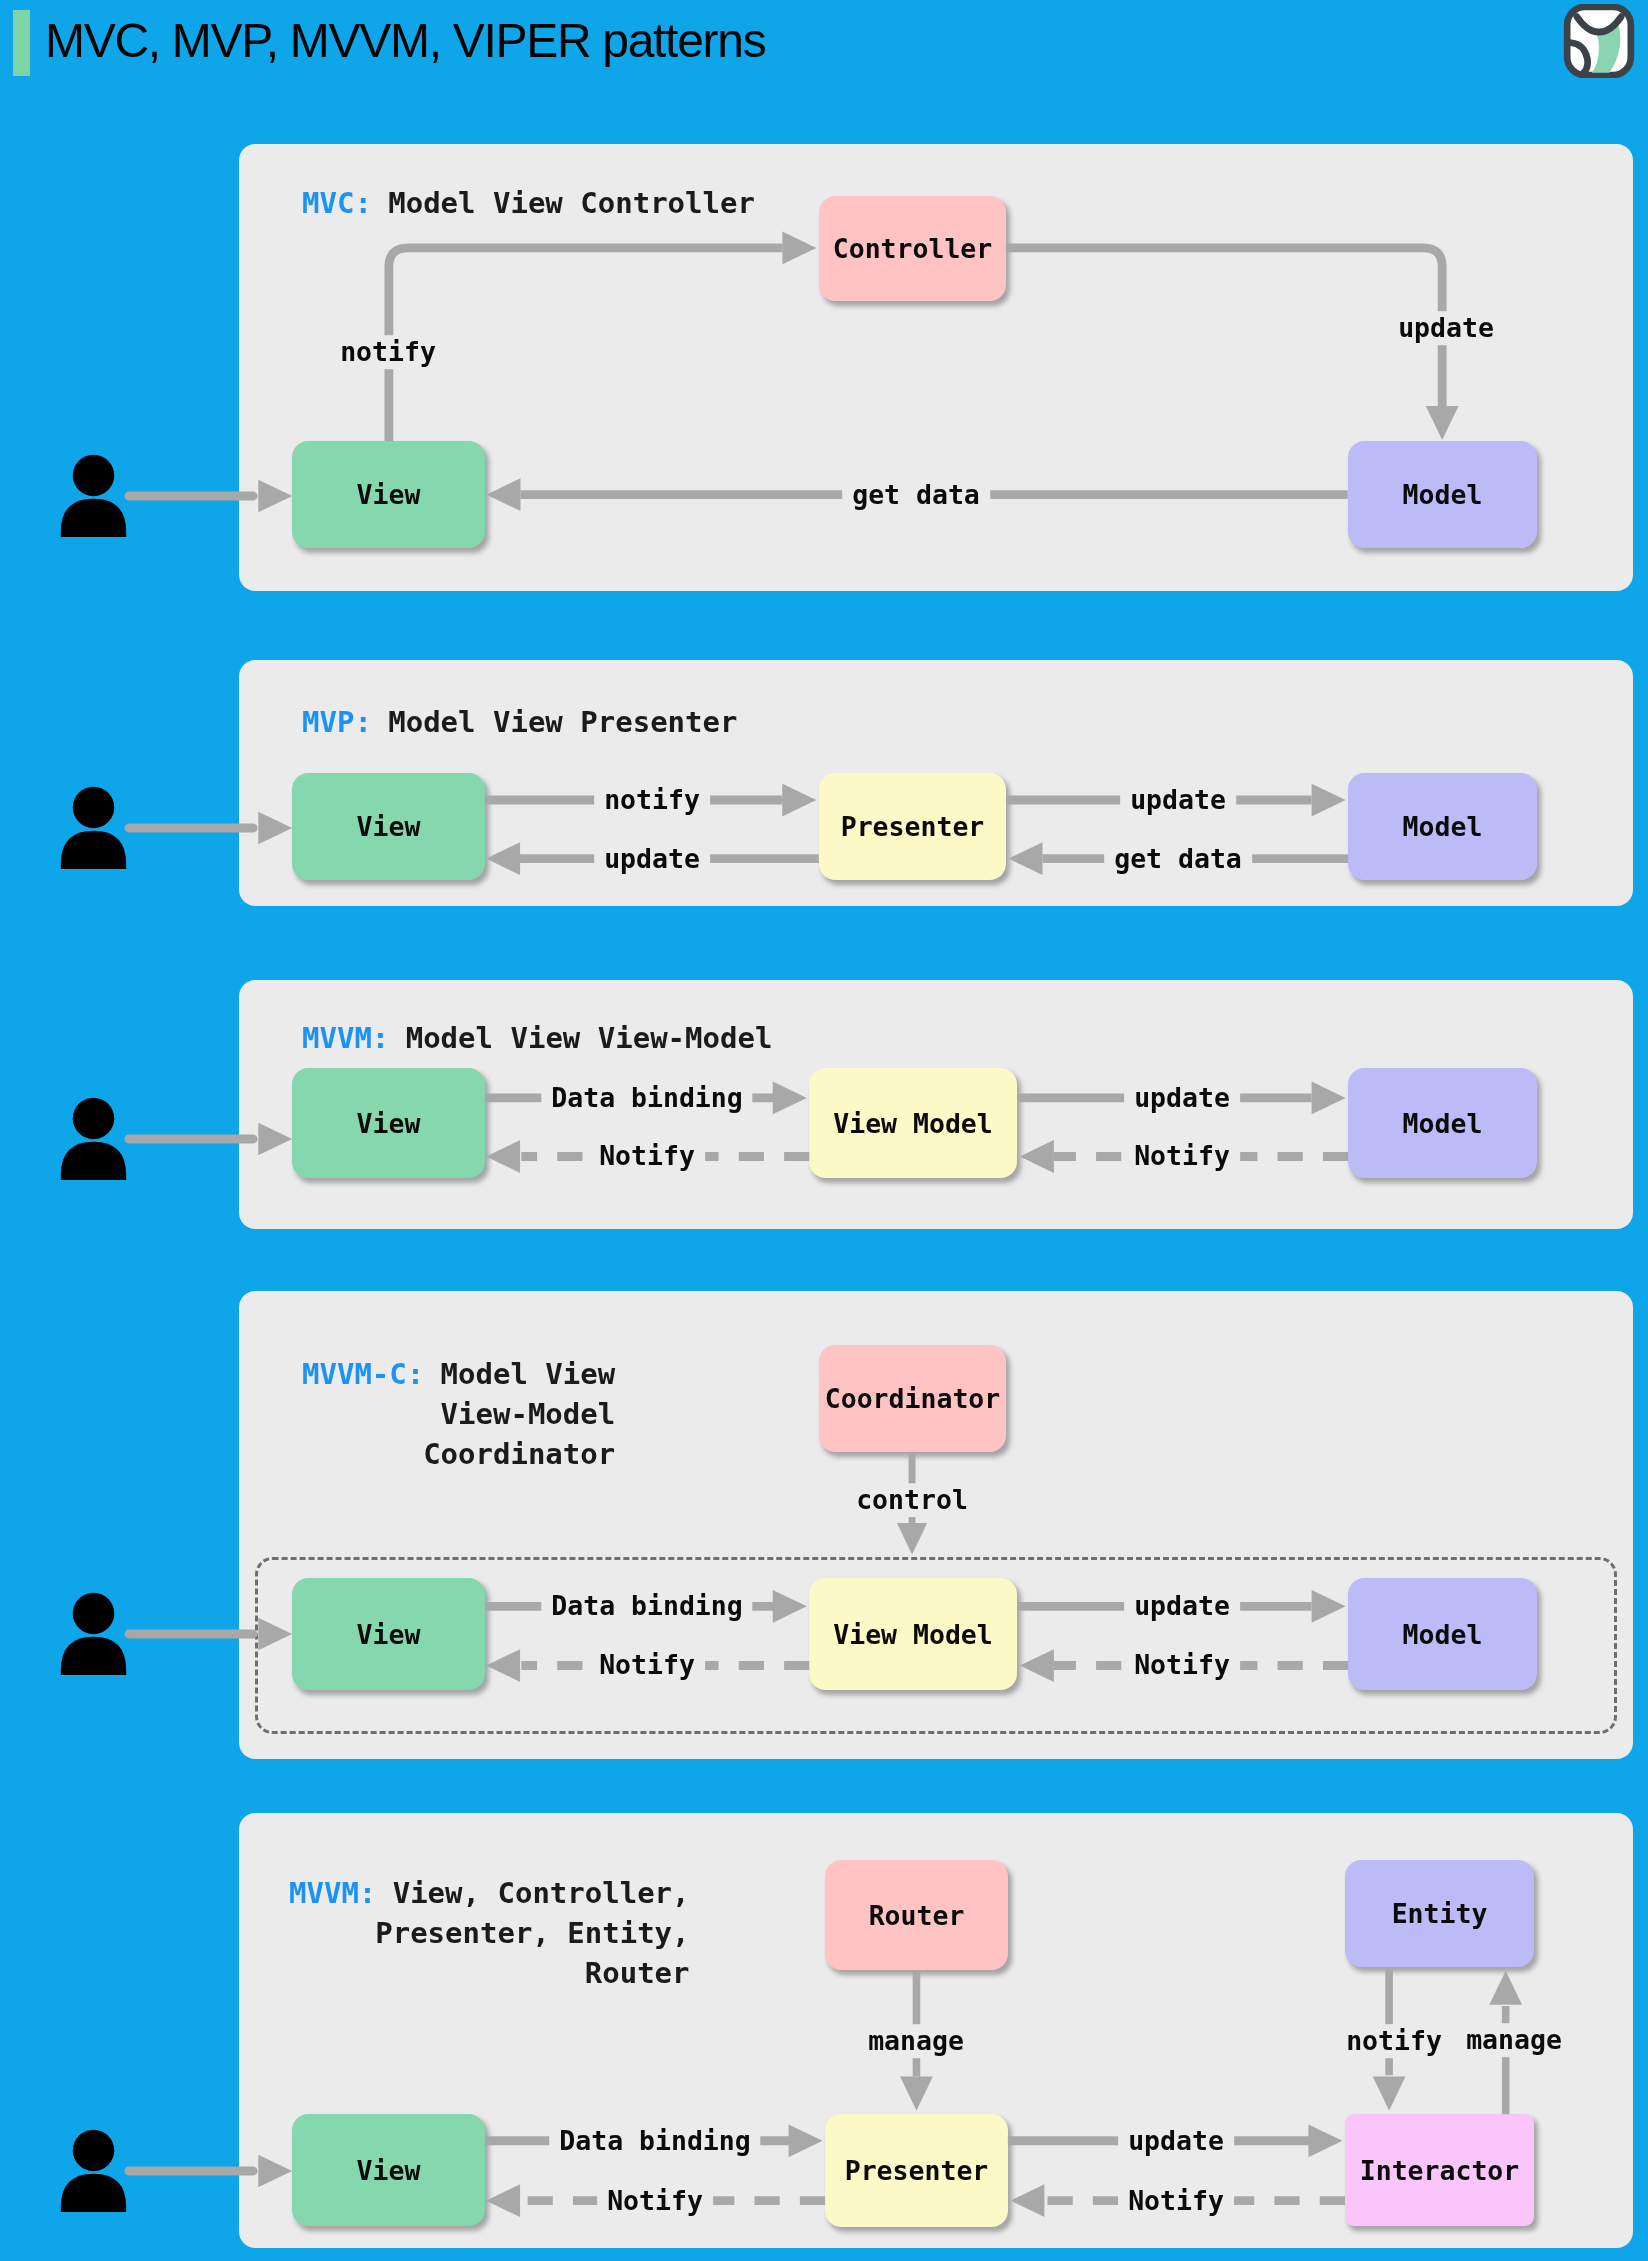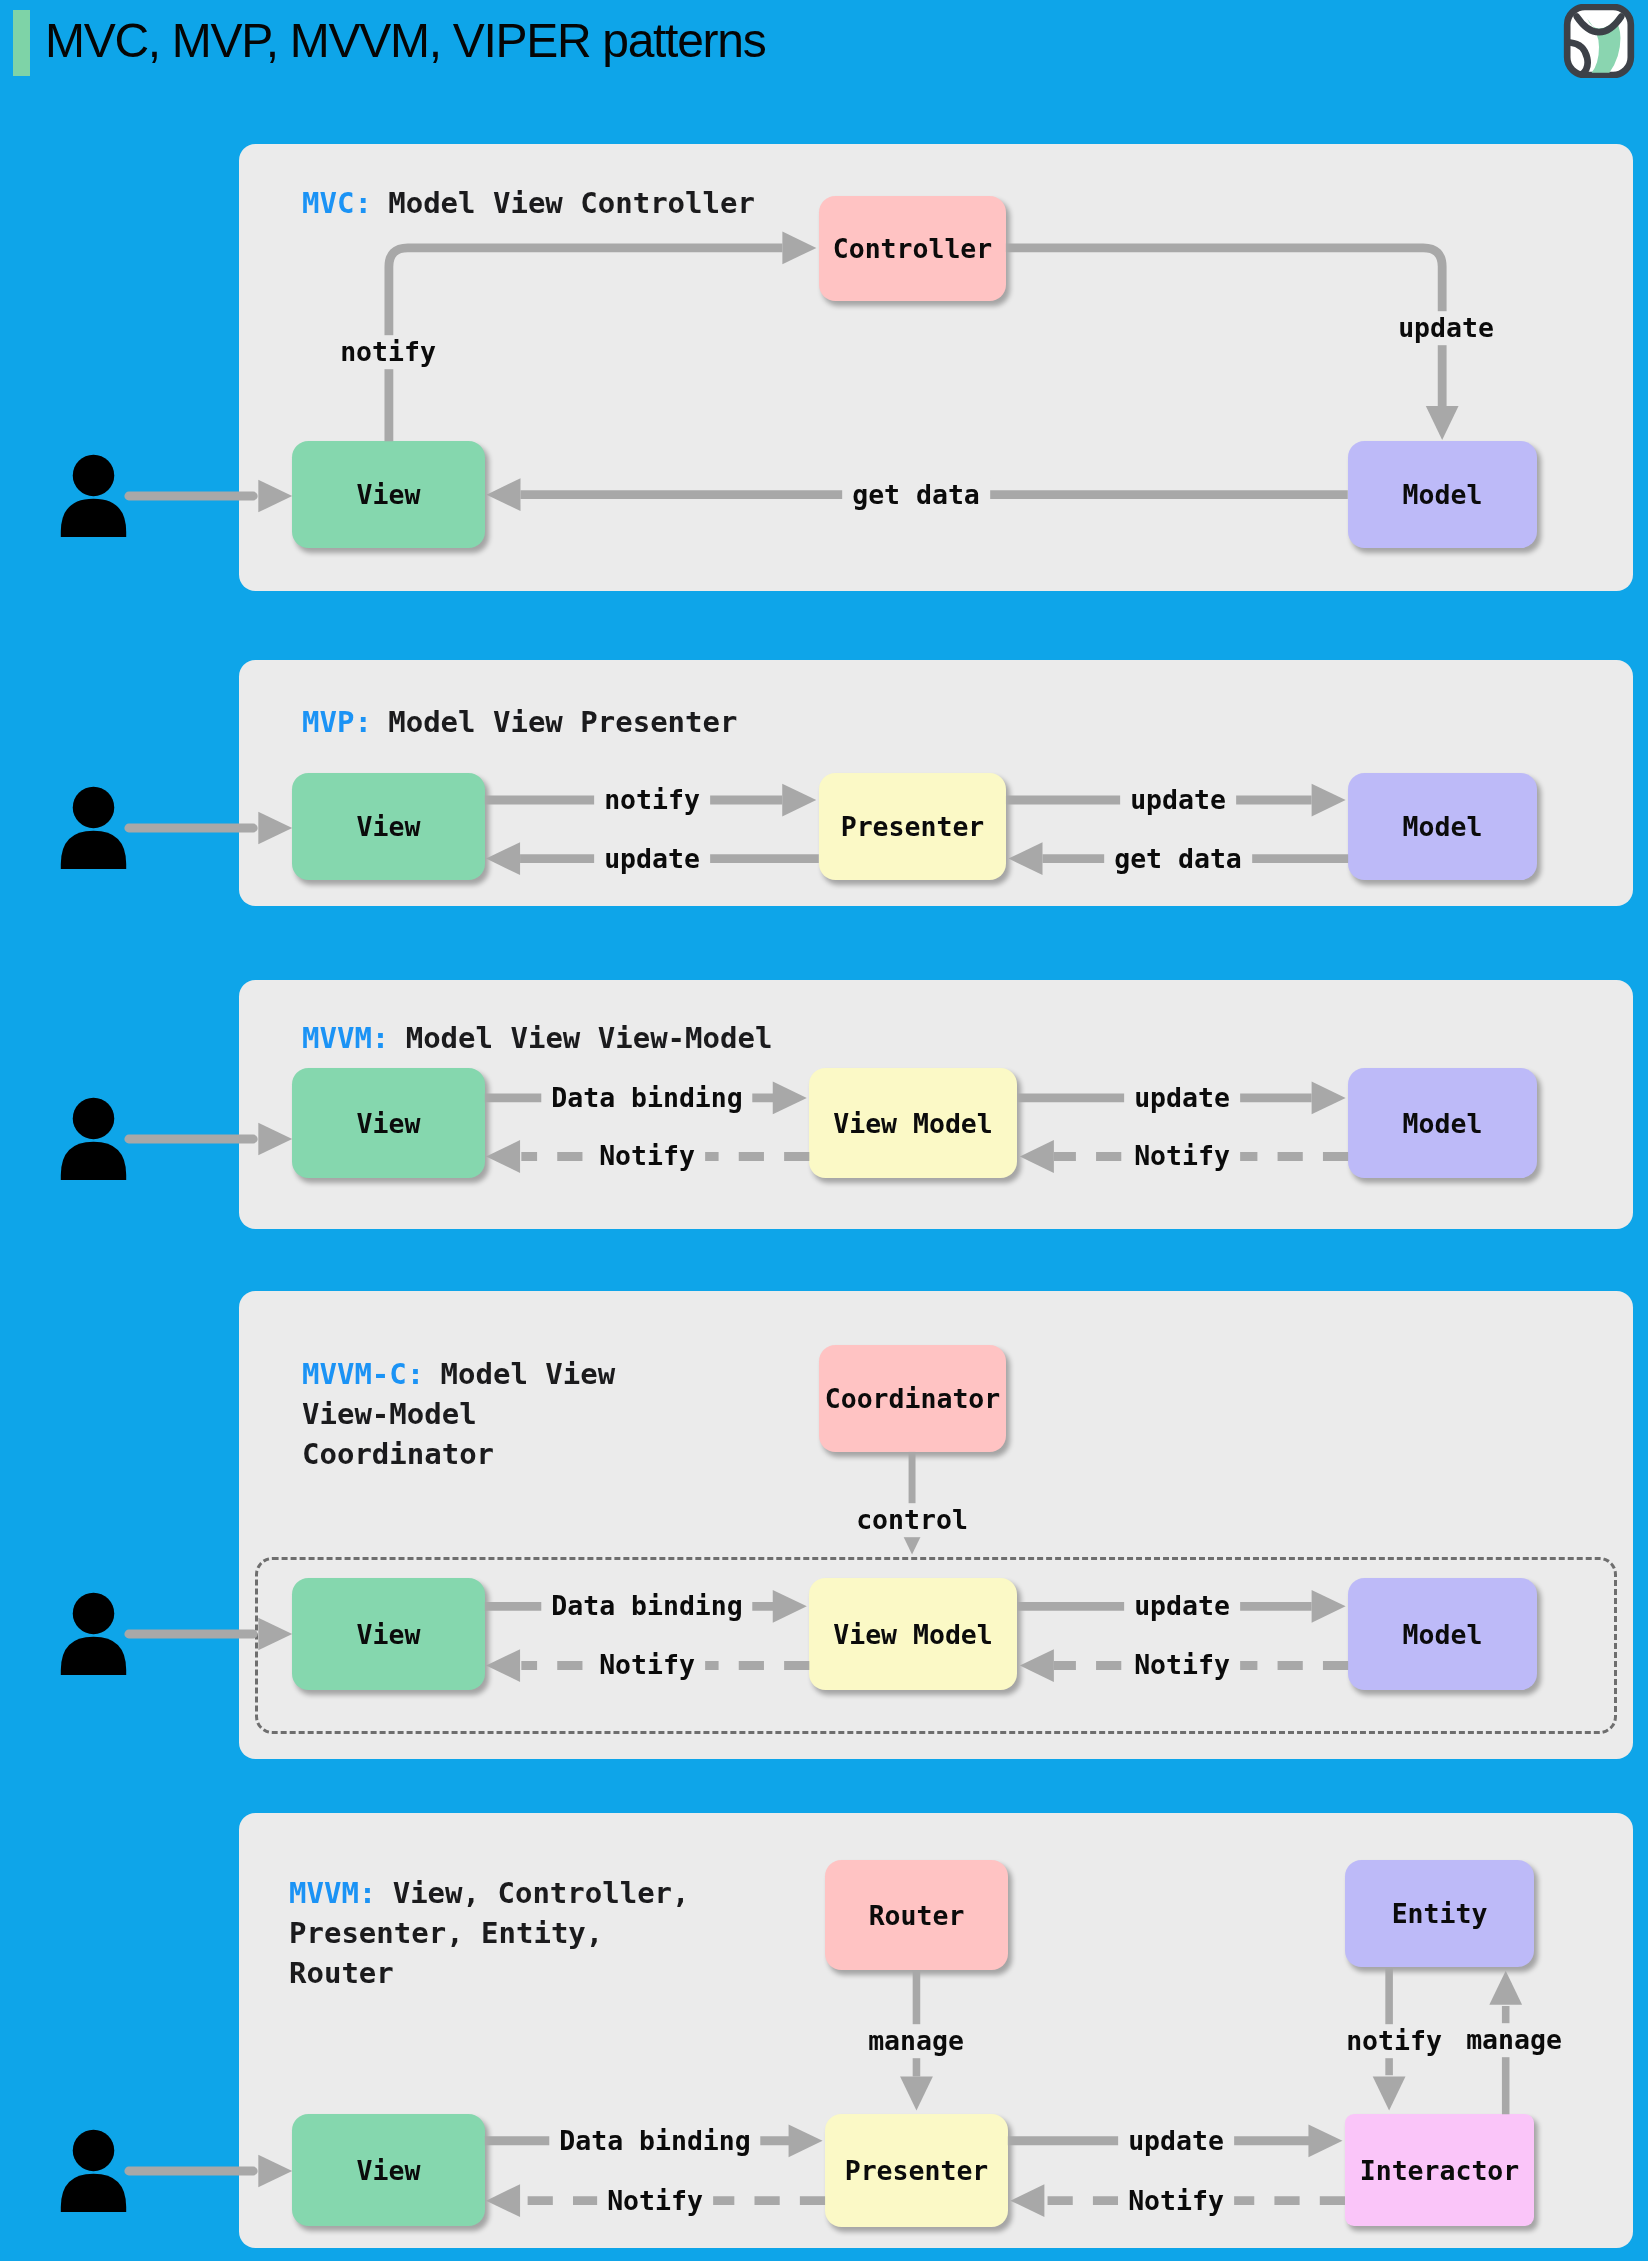--- a/index.html
+++ b/index.html
@@ -8,21 +8,21 @@
   
   .accent-bar{position:absolute;left:12.6px;top:10px;width:17.6px;height:66px;background:#7ed3a7;}
   .page-title{position:absolute;left:45px;top:12.6px;font-family:"Liberation Sans","DejaVu Sans",sans-serif;
               font-size:48px;font-weight:500;letter-spacing:-1.3px;color:#050505;white-space:nowrap;}
   .logo{position:absolute;right:12.6px;top:3.8px;display:flex;align-items:center;gap:8.8px;}
   .logo-text{font-family:"Liberation Sans","DejaVu Sans",sans-serif;font-weight:700;font-size:49px;
              letter-spacing:-1.3px;color:#3d4148;white-space:nowrap;}
   
   .panel{position:absolute;left:239px;width:1394px;background:#ebebeb;border-radius:16.4px;}
   .panel-label{position:absolute;font-size:29px;font-weight:700;color:#1b1b1d;line-height:40px;white-space:nowrap;}
-  .panel-label.multi{text-align:left;}
+  .panel-label.multi{text-align:right;}
   .tag{color:#1b93f5;margin-right:16.4px;}
   
   .box{position:absolute;display:flex;align-items:center;justify-content:center;border-radius:16.4px;
        font-size:26.5px;font-weight:700;color:#0b0b0b;box-shadow:3.2px 4.4px 5.7px rgba(0,0,0,0.30);white-space:nowrap;}
   .c-green{background:#85d7ae;}
   .c-pink{background:#ffc3c3;}
   .c-purple{background:#bdbaf8;}
   .c-yellow{background:#fbf9c6;}
   .c-magenta{background:#fac5f9;border-radius:9px;}
   
@@ -197,21 +197,21 @@
     </div>
     <div class="box c-green" style="left:53px;top:287px;width:193px;height:112px;">
       <span>View</span>
     </div>
     <div class="box c-yellow" style="left:570px;top:287px;width:208px;height:112px;">
       <span>View Model</span>
     </div>
     <div class="box c-purple" style="left:1109px;top:287px;width:189px;height:112px;">
       <span>Model</span>
     </div>
-    <span class="al" style="left:673px;top:209px;margin-top:20px;">control</span>
+    <span class="al" style="left:673px;top:209px;">control</span>
     <span class="al" style="left:408px;top:315px;">Data binding</span>
     <span class="al" style="left:408px;top:374px;">Notify</span>
     <span class="al" style="left:943px;top:315px;">update</span>
     <span class="al" style="left:943px;top:374px;">Notify</span>
   </div>
 
   <div class="panel" style="top:1813px;height:435px;">
     <svg class="arrows" width="1394" height="435" viewBox="0 0 2212 690">
       <g>
         <path class="ln" style="stroke-width:12;" d="M1075 250 V418"></path>

